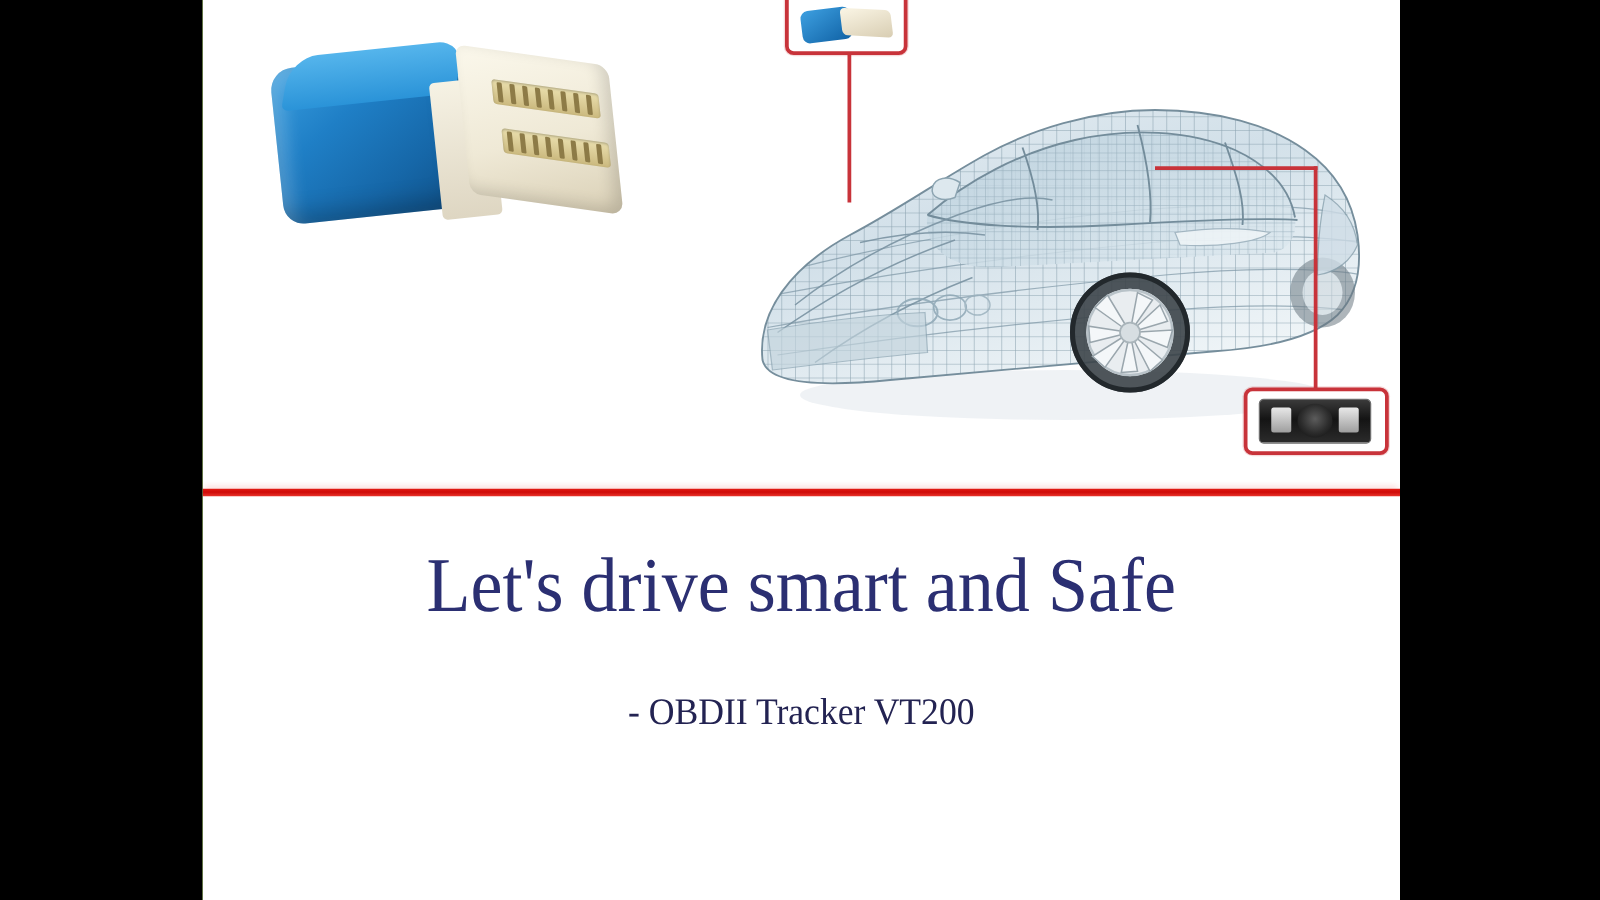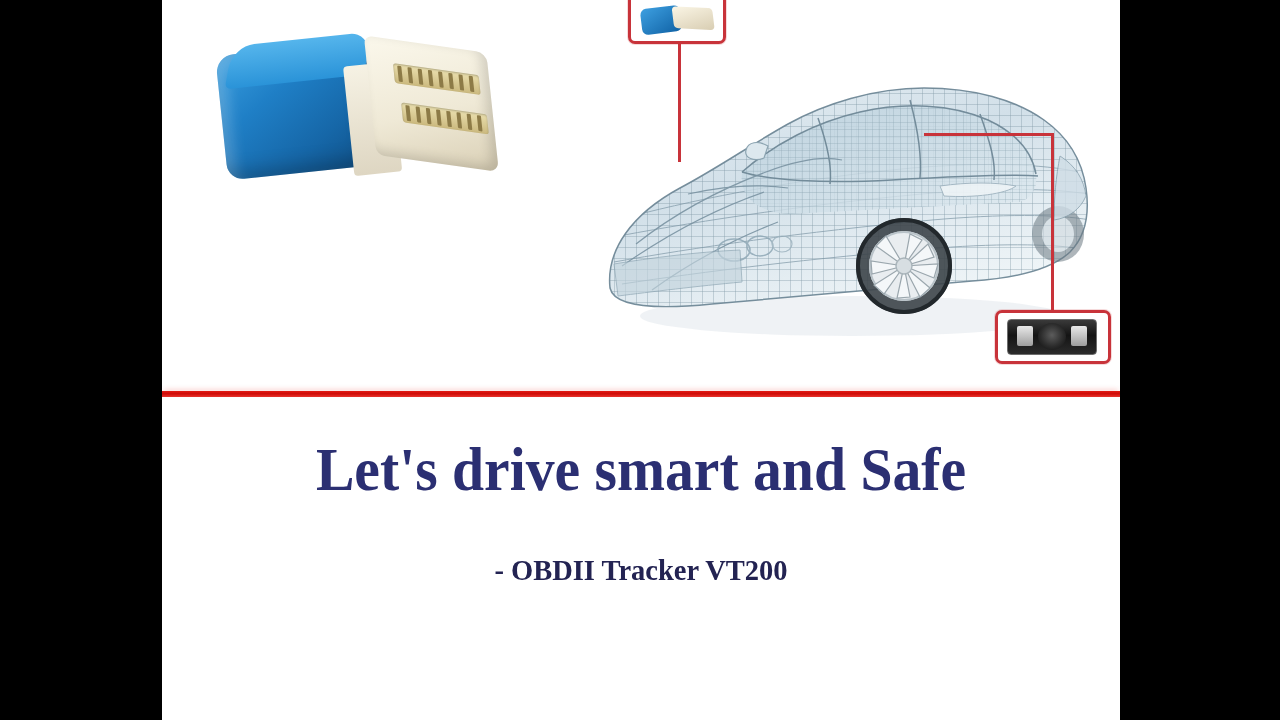--- a/index.html
+++ b/index.html
@@ -7,21 +7,20 @@
     background: #000;
     width: 1280px; height: 720px;
     overflow: hidden;
     font-family: "Liberation Serif", serif;
   }
 
   #stage {
     position: relative;
     width: 1184px; height: 720px;
     background: #84cc16;
-    font-weight: bold;
   }
 
   
   .bar-left, .bar-right {
     position: absolute; top: 0; height: 720px;
     background: #000000;
     z-index: 40;
   }
   .bar-left  { left: 0;   width: 162px; }
   .bar-right { left: 1120px; width: 160px; }

